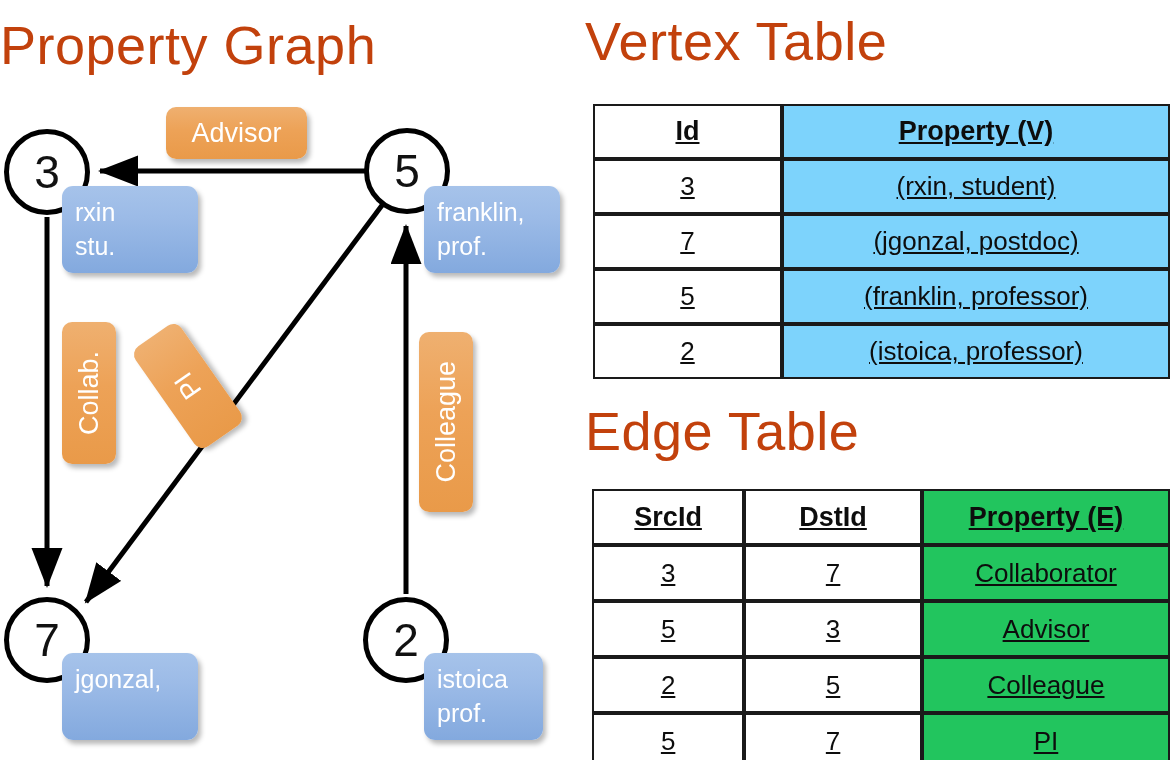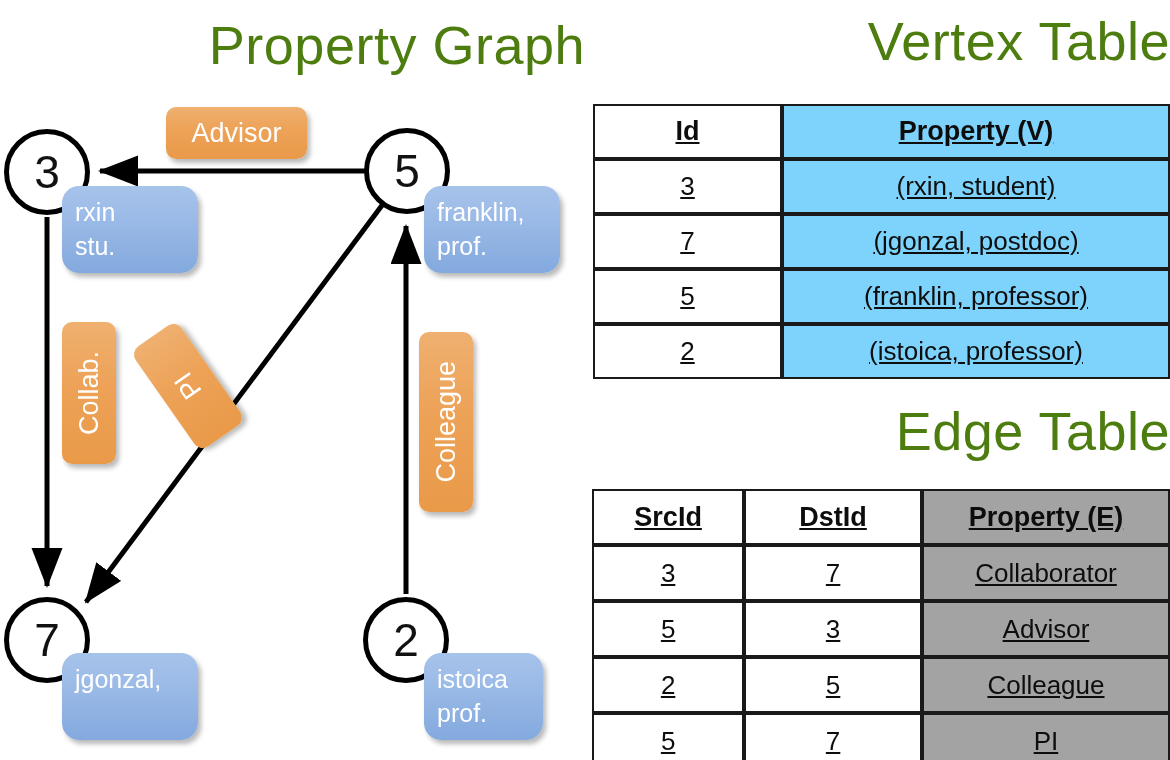--- a/index.html
+++ b/index.html
@@ -16,23 +16,23 @@
     color: #000;
   }
 
   
   .title {
     position: absolute;
     font-family: "Liberation Sans", sans-serif;
     font-weight: 300;
     font-size: 54px;
     letter-spacing: 0.5px;
-    color: #4d7c0f;
+    color: #c2410c;
     white-space: nowrap;
-    text-align: right;
+    text-align: left;
   }
   #title-property-graph { left: 0;   top: 14px;  width: 585px; }
   #title-vertex-table   { left: 585px; top: 10px; width: 585px; }
   #title-edge-table     { left: 585px; top: 400px; width: 585px; }
 
   
   #graph-panel {
     position: absolute;
     left: 0; top: 0;
     width: 585px; height: 760px;
@@ -57,21 +57,21 @@
     font-weight: 300;
     font-size: 46px;
     line-height: 1;
     color: #111;
     z-index: 3;
   }
 
   
   .prop-box {
     position: absolute;
-    border-radius: 17px;
+    border-radius: 11px;
     background: linear-gradient(to bottom, #a6c3ea 0%, #9cbbe7 35%, #83a9de 100%);
     box-shadow: 3px 4px 5px rgba(0,0,0,0.28);
     color: #ffffff;
     font-family: "Liberation Sans", sans-serif;
     font-weight: 300;
     font-size: 25px;
     line-height: 1.35;
     padding: 10px 0 0 13px;
     box-sizing: border-box;
     z-index: 4;
@@ -119,21 +119,21 @@
     padding: 0;
     white-space: nowrap;
     overflow: hidden;
     text-decoration: underline;
   }
   .data-table th {
     font-weight: 700;
     font-size: 27px;
   }
   .cell-blue { background: #7dd3fc; }
-  .cell-peach { background: #a3a3a3; }
+  .cell-peach { background: #22c55e; }
   .cell-plain { background: #ffffff; }
 
   
   #vertex-table { left: 593px; top: 104px; }
   #vertex-table td, #vertex-table th { height: 51px; }
   #vertex-table .col-id   { width: 186px; }
   #vertex-table .col-prop { width: 385px; }
 
   
   #edge-table { left: 592px; top: 489px; }

